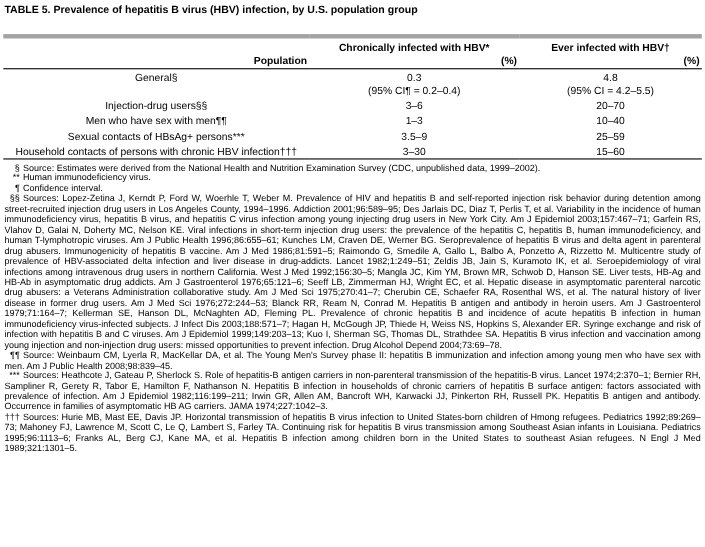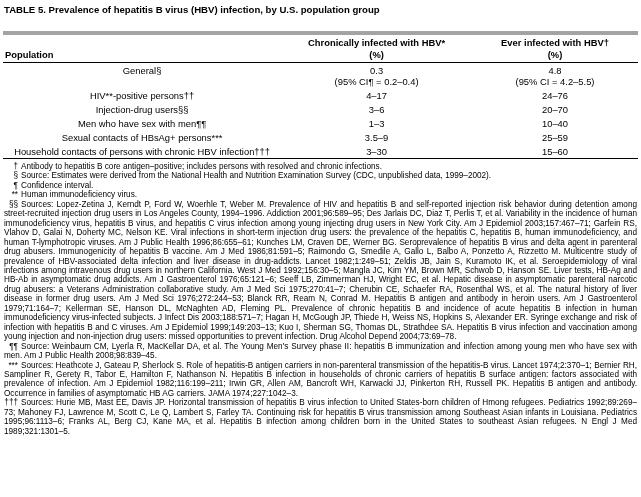--- a/index.html
+++ b/index.html
@@ -25,21 +25,21 @@
     table-layout: fixed;
     margin-top: 12px;
   }
   .tbl th, .tbl td {
     font-size: 9.4px;
     padding: 1.5px 2px;
     vertical-align: top;
   }
   .tbl thead th { font-weight: bold; line-height: 10.5px; }
   .hdr-row1 th { padding-top: 3px; padding-bottom: 0; }
-  .hdr-row2 th { padding-top: 1px; padding-bottom: 2px; vertical-align: bottom; border-bottom: 1px solid #000; }
+  .hdr-row2 th { padding-top: 1px; padding-bottom: 2px; vertical-align: bottom; border-bottom: 1px solid #000; text-align: right; }
   .col-pop  { width: 44%; text-align: left; }
   .col-val  { width: 30%; text-align: center; }
   .col-val2 { width: 26%; text-align: center; }
   tbody td.pop { text-align: center;  line-height: 11px; }
   tbody td.val { text-align: center; line-height: 11px; }
   tbody td .sub { line-height: 11px; }
   tbody tr:last-child td { border-bottom: 1px solid #000; }
 
   .footnotes { padding: 3px 1px 0 1px; }
   .fn {
@@ -81,25 +81,20 @@
         <td class="val">
           <div>0.3</div>
           <div class="sub">(95% CI¶ = 0.2–0.4)</div>
         </td>
         <td class="val">
           <div>4.8</div>
           <div class="sub">(95% CI = 4.2–5.5)</div>
         </td>
       </tr>
       <tr>
-        <td class="pop">HIV**-positive persons††</td>
-        <td class="val">4–17</td>
-        <td class="val">24–76</td>
-      </tr>
-      <tr>
         <td class="pop">Injection-drug users§§</td>
         <td class="val">3–6</td>
         <td class="val">20–70</td>
       </tr>
       <tr>
         <td class="pop">Men who have sex with men¶¶</td>
         <td class="val">1–3</td>
         <td class="val">10–40</td>
       </tr>
       <tr>
@@ -109,23 +104,22 @@
       </tr>
       <tr>
         <td class="pop">Household contacts of persons with chronic HBV infection†††</td>
         <td class="val">3–30</td>
         <td class="val">15–60</td>
       </tr>
     </tbody>
   </table>
 
   <div class="footnotes">
-    <div class="fn"><span class="fn-m">†</span><span>Antibody to hepatitis B core antigen–positive; includes persons with resolved and chronic infections.</span></div>
     <div class="fn"><span class="fn-m">§</span><span>Source: Estimates were derived from the National Health and Nutrition Examination Survey (CDC, unpublished data, 1999–2002).</span></div>
+    <div class="fn"><span class="fn-m">**</span><span>Human immunodeficiency virus.</span></div>
     <div class="fn"><span class="fn-m">¶</span><span>Confidence interval.</span></div>
-    <div class="fn"><span class="fn-m">**</span><span>Human immunodeficiency virus.</span></div>
     <div class="fn"><span class="fn-m">§§</span><span>Sources: Lopez-Zetina J, Kerndt P, Ford W, Woerhle T, Weber M. Prevalence of HIV and hepatitis B and self-reported injection risk behavior during detention among street-recruited injection drug users in Los Angeles County, 1994–1996. Addiction 2001;96:589–95; Des Jarlais DC, Diaz T, Perlis T, et al. Variability in the incidence of human immunodeficiency virus, hepatitis B virus, and hepatitis C virus infection among young injecting drug users in New York City. Am J Epidemiol 2003;157:467–71; Garfein RS, Vlahov D, Galai N, Doherty MC, Nelson KE. Viral infections in short-term injection drug users: the prevalence of the hepatitis C, hepatitis B, human immunodeficiency, and human T-lymphotropic viruses. Am J Public Health 1996;86:655–61; Kunches LM, Craven DE, Werner BG. Seroprevalence of hepatitis B virus and delta agent in parenteral drug abusers. Immunogenicity of hepatitis B vaccine. Am J Med 1986;81:591–5; Raimondo G, Smedile A, Gallo L, Balbo A, Ponzetto A, Rizzetto M. Multicentre study of prevalence of HBV-associated delta infection and liver disease in drug-addicts. Lancet 1982;1:249–51; Zeldis JB, Jain S, Kuramoto IK, et al. Seroepidemiology of viral infections among intravenous drug users in northern California. West J Med 1992;156:30–5; Mangla JC, Kim YM, Brown MR, Schwob D, Hanson SE. Liver tests, HB-Ag and HB-Ab in asymptomatic drug addicts. Am J Gastroenterol 1976;65:121–6; Seeff LB, Zimmerman HJ, Wright EC, et al. Hepatic disease in asymptomatic parenteral narcotic drug abusers: a Veterans Administration collaborative study. Am J Med Sci 1975;270:41–7; Cherubin CE, Schaefer RA, Rosenthal WS, et al. The natural history of liver disease in former drug users. Am J Med Sci 1976;272:244–53; Blanck RR, Ream N, Conrad M. Hepatitis B antigen and antibody in heroin users. Am J Gastroenterol 1979;71:164–7; Kellerman SE, Hanson DL, McNaghten AD, Fleming PL. Prevalence of chronic hepatitis B and incidence of acute hepatitis B infection in human immunodeficiency virus-infected subjects. J Infect Dis 2003;188:571–7; Hagan H, McGough JP, Thiede H, Weiss NS, Hopkins S, Alexander ER. Syringe exchange and risk of infection with hepatitis B and C viruses. Am J Epidemiol 1999;149:203–13; Kuo I, Sherman SG, Thomas DL, Strathdee SA. Hepatitis B virus infection and vaccination among young injection and non-injection drug users: missed opportunities to prevent infection. Drug Alcohol Depend 2004;73:69–78.</span></div>
     <div class="fn"><span class="fn-m">¶¶</span><span>Source: Weinbaum CM, Lyerla R, MacKellar DA, et al. The Young Men's Survey phase II: hepatitis B immunization and infection among young men who have sex with men. Am J Public Health 2008;98:839–45.</span></div>
     <div class="fn"><span class="fn-m">***</span><span>Sources: Heathcote J, Gateau P, Sherlock S. Role of hepatitis-B antigen carriers in non-parenteral transmission of the hepatitis-B virus. Lancet 1974;2:370–1; Bernier RH, Sampliner R, Gerety R, Tabor E, Hamilton F, Nathanson N. Hepatitis B infection in households of chronic carriers of hepatitis B surface antigen: factors associated with prevalence of infection. Am J Epidemiol 1982;116:199–211; Irwin GR, Allen AM, Bancroft WH, Karwacki JJ, Pinkerton RH, Russell PK. Hepatitis B antigen and antibody. Occurrence in families of asymptomatic HB AG carriers. JAMA 1974;227:1042–3.</span></div>
     <div class="fn"><span class="fn-m">†††</span><span>Sources: Hurie MB, Mast EE, Davis JP. Horizontal transmission of hepatitis B virus infection to United States-born children of Hmong refugees. Pediatrics 1992;89:269–73; Mahoney FJ, Lawrence M, Scott C, Le Q, Lambert S, Farley TA. Continuing risk for hepatitis B virus transmission among Southeast Asian infants in Louisiana. Pediatrics 1995;96:1113–6; Franks AL, Berg CJ, Kane MA, et al. Hepatitis B infection among children born in the United States to southeast Asian refugees. N Engl J Med 1989;321:1301–5.</span></div>
   </div>
 
 </div>
 
 </body></html>

